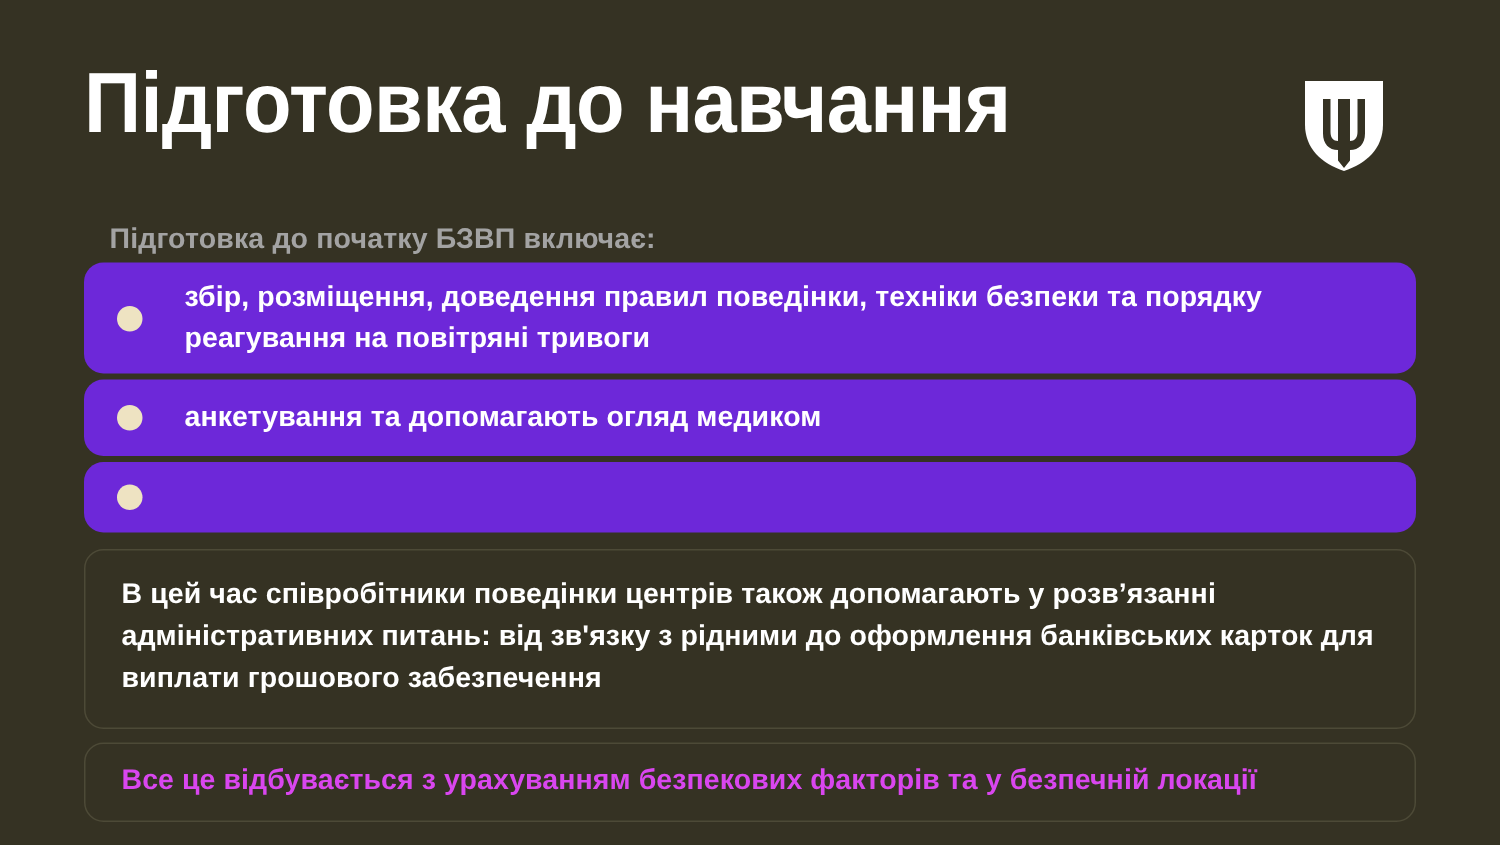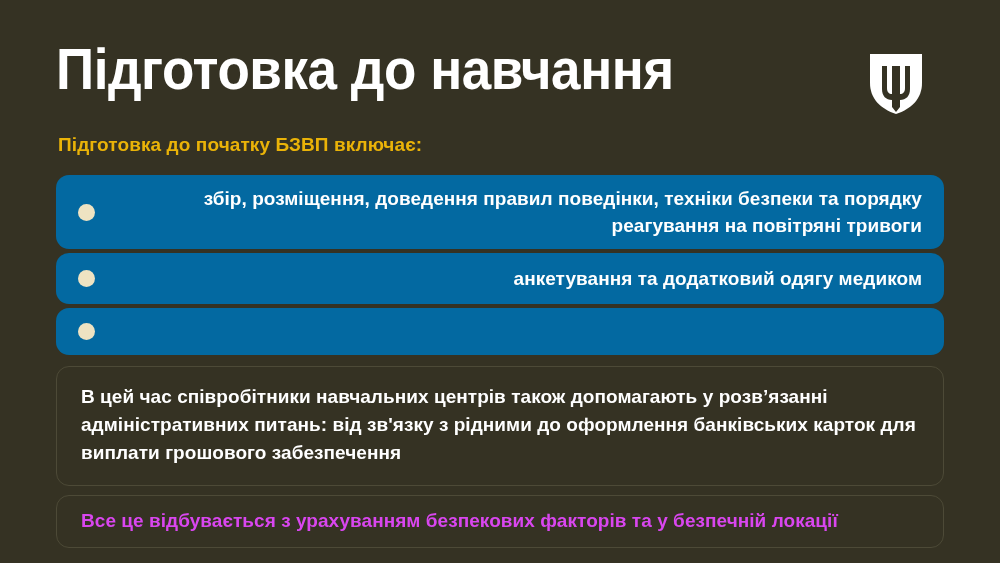--- a/index.html
+++ b/index.html
@@ -55,22 +55,22 @@
     width: 54px;
     height: 62px;
   }
   .emblem svg { display: block; width: 100%; height: 100%; }
 
   
   .subtitle {
     position: absolute;
     left: 57px;
     top: 132px;
-    margin: 1px;
-    color: #eab308;
+    margin: 16px;
+    color: #a3a3a3;
     font-size: 19px;
     line-height: 24px;
     font-weight: 700;
     letter-spacing: 0.1px;
     white-space: nowrap;
   }
 
   
   .cards {
     position: absolute;
@@ -81,23 +81,22 @@
 
   .card {
     position: relative;
     box-sizing: border-box;
     border-radius: 13px;
     display: flex;
     align-items: center;
   }
 
   .card.bullet-card {
-    background: #0369a1;
+    background: #6d28d9;
     padding: 14px 22px 14px 22px;
-    text-align: right;
   }
 
   .card.plain-card {
     background: #35332300;
     background-color: #353223;
     border: 1.5px solid #4d4a37;
     padding: 16px 24px 18px 24px;
   }
 
   .bullet-dot {
@@ -153,29 +152,29 @@
 
   <div class="cards">
 
     <div class="card bullet-card" id="card-1">
       <span class="bullet-dot"></span>
       <span class="card-text">збір, розміщення, доведення правил поведінки, техніки безпеки та порядку реагування на повітряні тривоги</span>
     </div>
 
     <div class="card bullet-card" id="card-2">
       <span class="bullet-dot"></span>
-      <span class="card-text">анкетування та додатковий одягу медиком</span>
+      <span class="card-text">анкетування та допомагають огляд медиком</span>
     </div>
 
     <div class="card bullet-card" id="card-3">
       <span class="bullet-dot"></span>
     </div>
 
     <div class="card plain-card" id="card-4">
-      <span class="card-text">В цей час співробітники навчальних центрів також допомагають у розв’язанні адміністративних питань: від зв'язку з рідними до оформлення банківських карток для виплати грошового забезпечення</span>
+      <span class="card-text">В цей час співробітники поведінки центрів також допомагають у розв’язанні адміністративних питань: від зв'язку з рідними до оформлення банківських карток для виплати грошового забезпечення</span>
     </div>
 
     <div class="card plain-card" id="card-5">
       <span class="card-text cream">Все це відбувається з урахуванням безпекових факторів та у безпечній локації</span>
     </div>
 
   </div>
 </div>
 
 </body></html>

